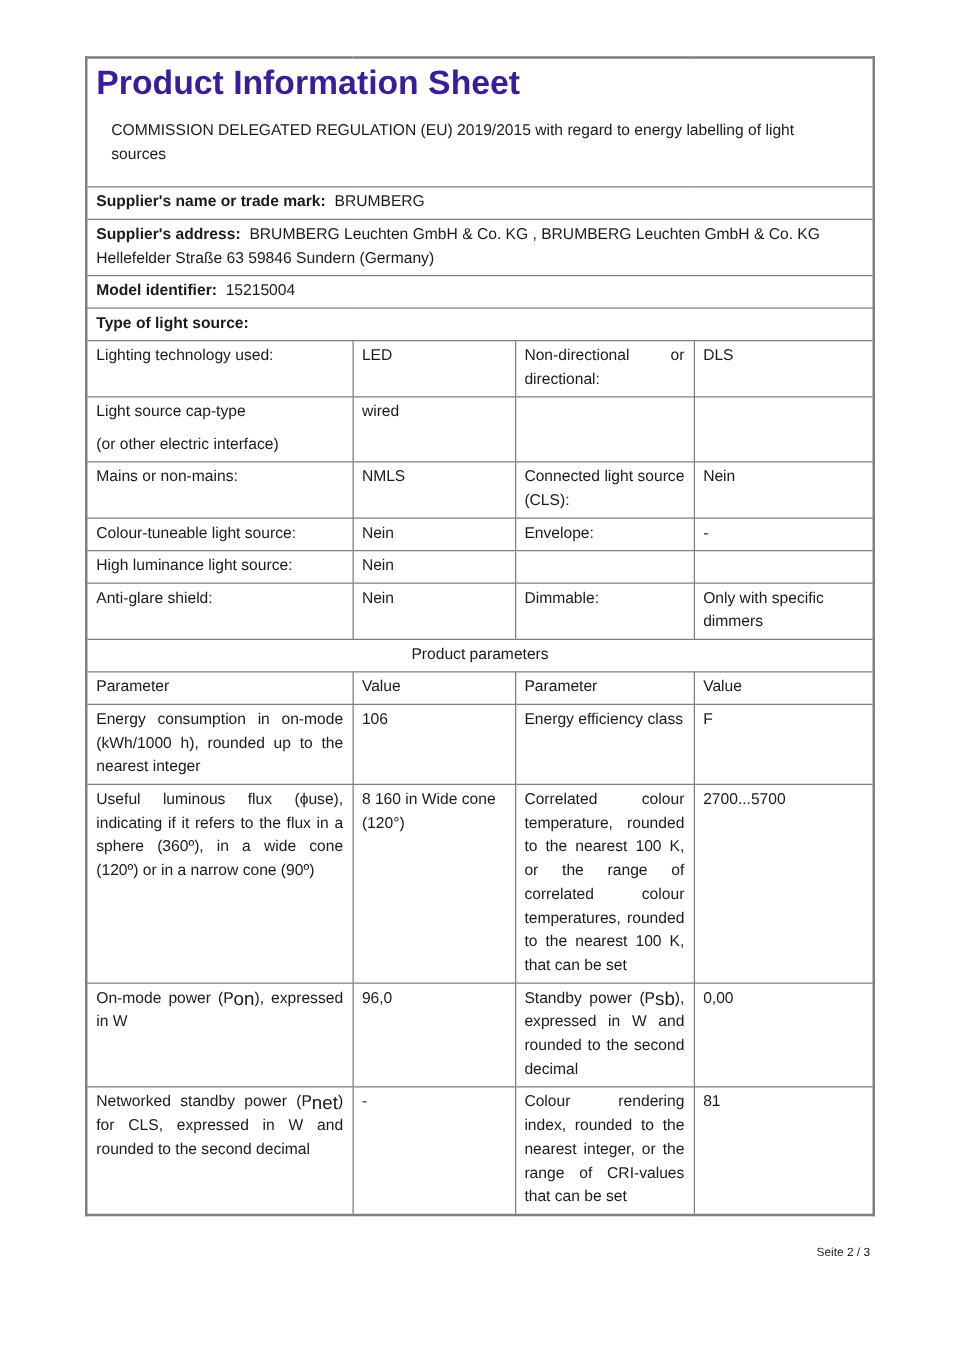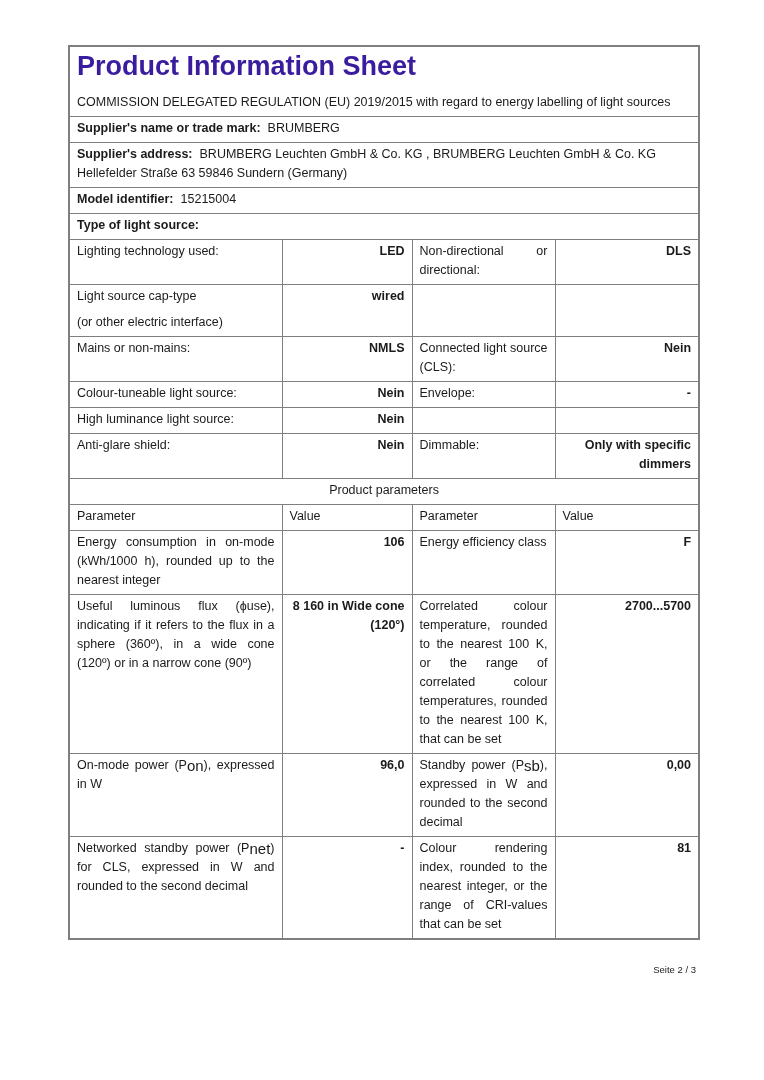--- a/index.html
+++ b/index.html
@@ -37,26 +37,26 @@
     overflow: hidden;
   }
   td.title-cell { padding: 6px 8px 8px 8px; }
   .doc-title {
     margin: 0 0 10px 0;
     font-size: 27px;
     line-height: 34px;
     font-weight: bold;
     color: #3a1d9e;
   }
-  .regulation { margin: 0; font-size: 12.5px; line-height: 19px; }
+  .regulation { margin: 12px; font-size: 12.5px; line-height: 19px; }
   .lbl { font-weight: bold; }
   .lbl-val { margin-left: 7px; }
   .meta-cell { padding-top: 4px; padding-bottom: 6px; }
   .justify { text-align: justify; }
-  .center { text-align: right; font-weight: bold; }
+  .center { text-align: left; }
   .section-head {
     text-align: center;
     font-weight: normal;
   }
   .para2 { margin-top: 7px; }
   sub {
     font-size: 15px;
     line-height: 0;
     vertical-align: -2px;
   }

